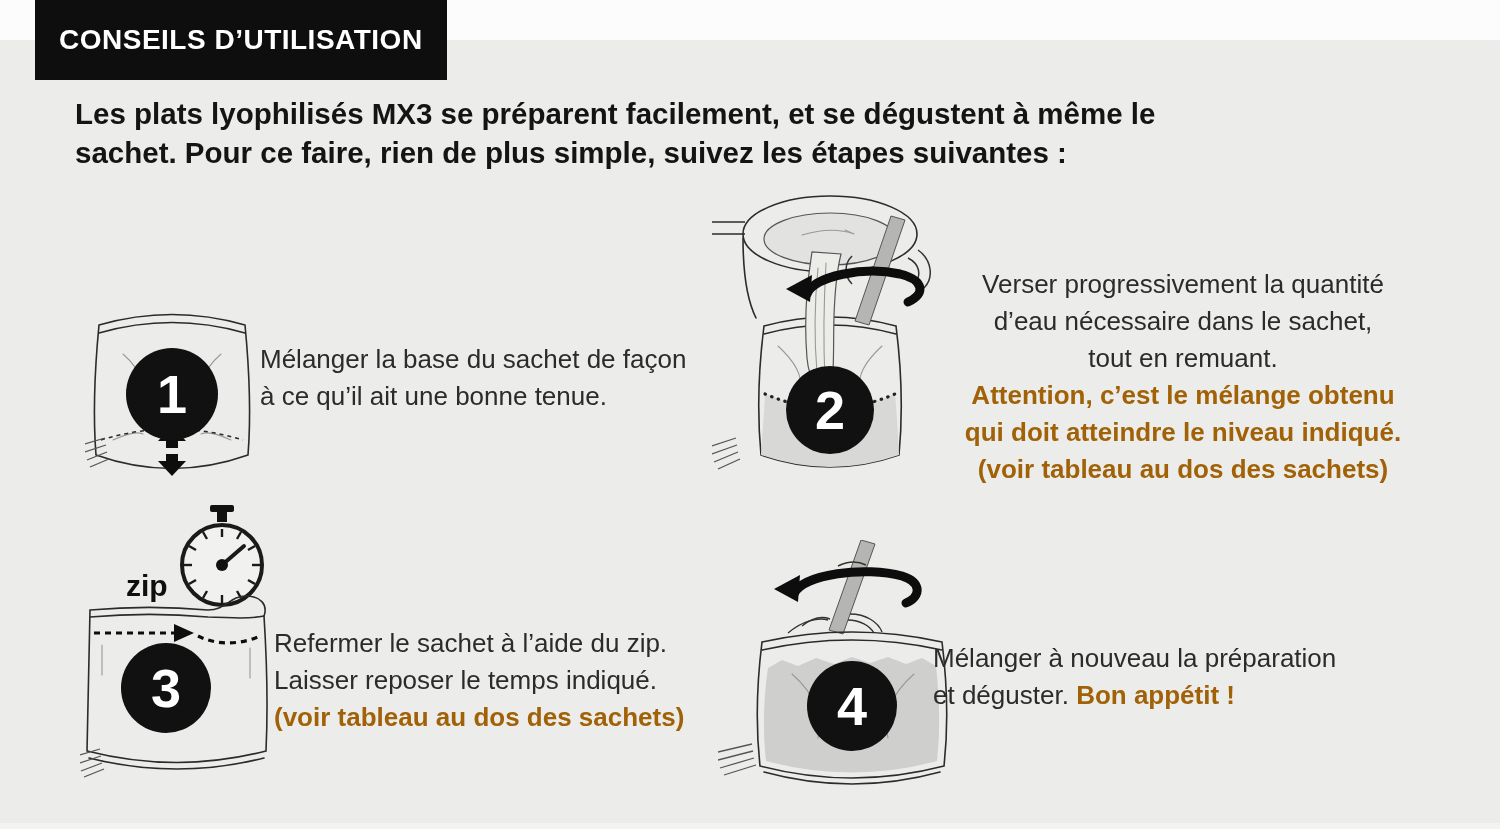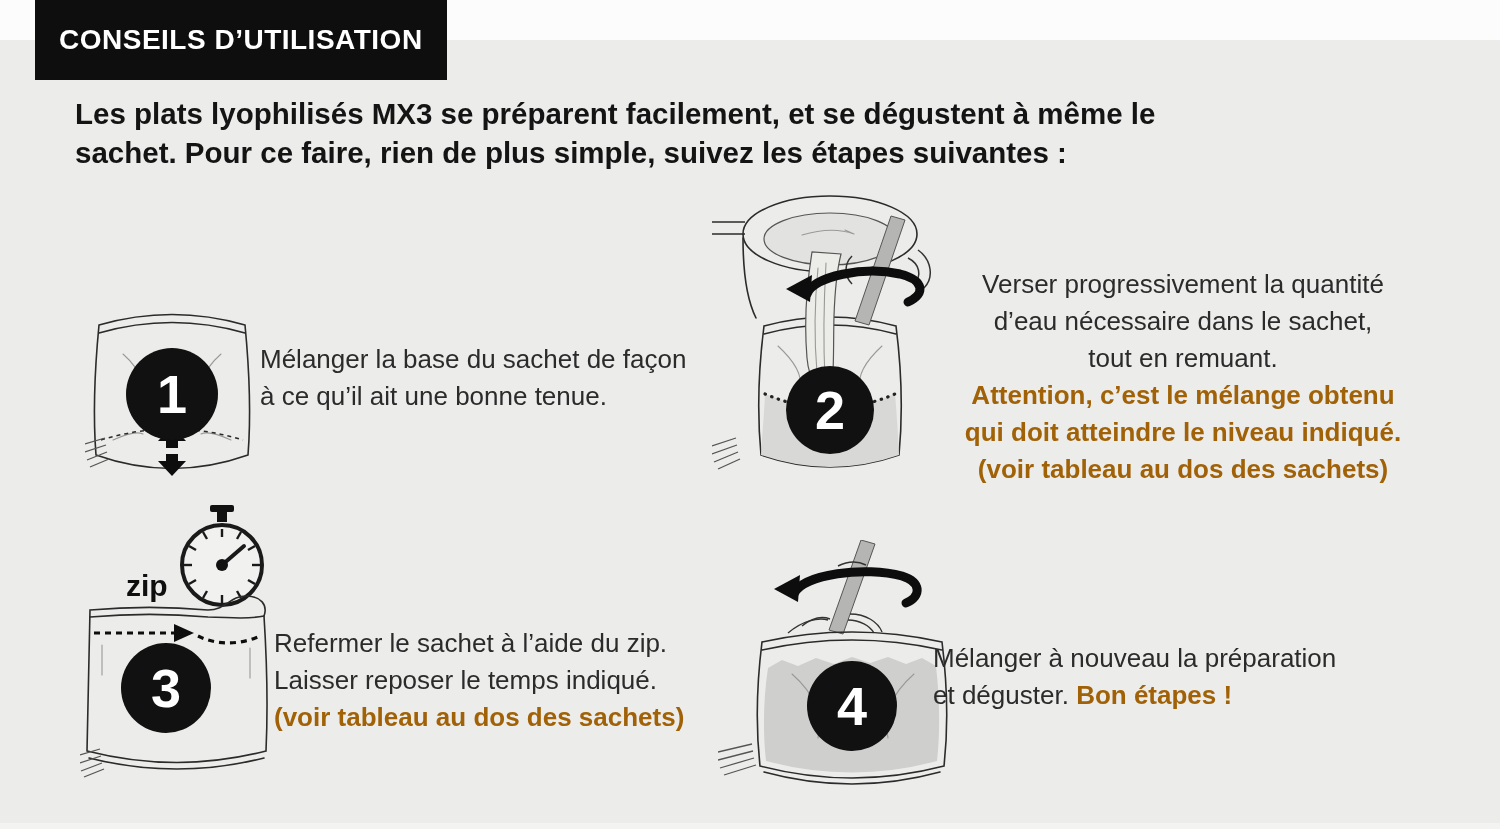--- a/index.html
+++ b/index.html
@@ -211,15 +211,15 @@
         <line x1="2" y1="228" x2="36" y2="218"></line>
           <line x1="6" y1="235" x2="38" y2="225"></line>
       </g>
       <circle cx="134" cy="166" r="45" fill="#111111"></circle>
       <text x="134" y="185" text-anchor="middle" font-size="54" font-weight="bold" fill="#ffffff">4</text>
     </svg>
   </div>
 
   <div class="step-text" style="left:933px; top:640px; width:500px;">
     <span class="reg">Mélanger à nouveau la préparation
-et déguster.</span> <span class="bld">Bon étapes !</span>
+et déguster.</span> <span class="bld">Bon appétit !</span>
   </div>
 </div>
 
 </body></html>

